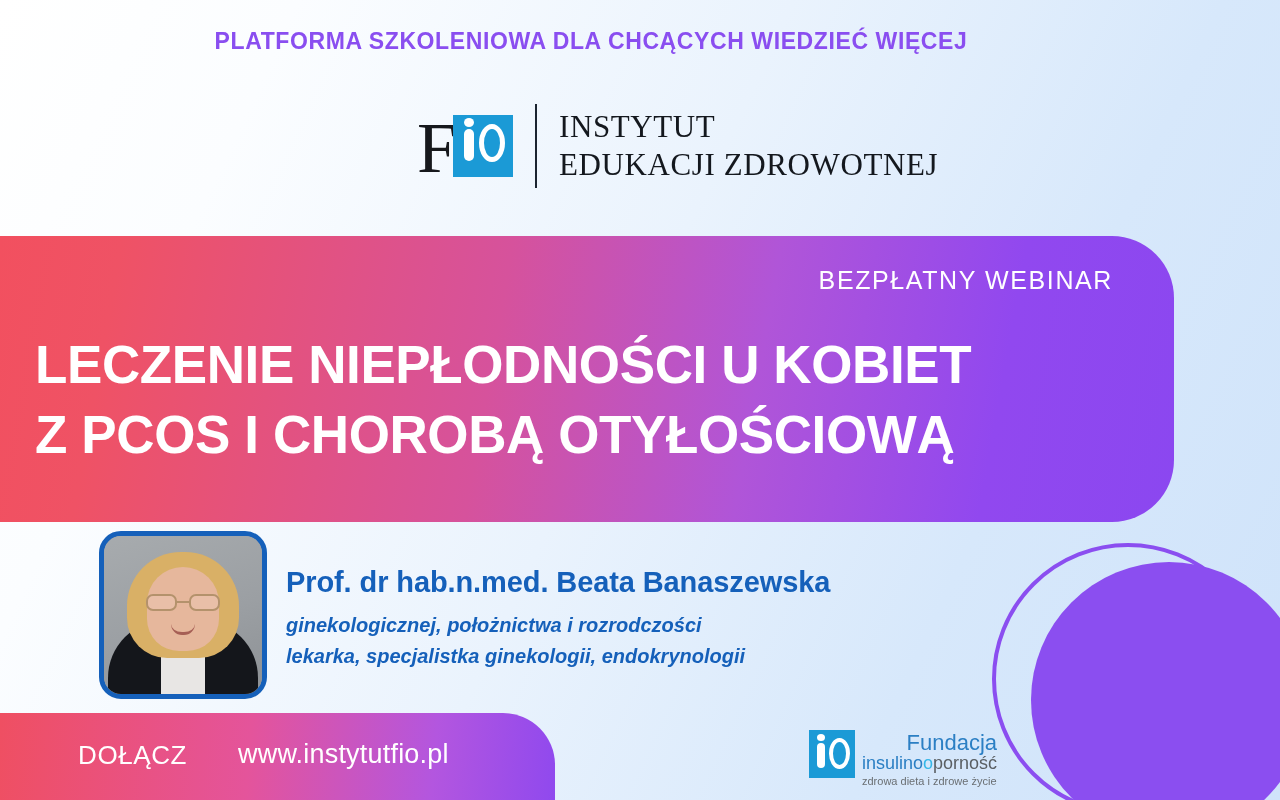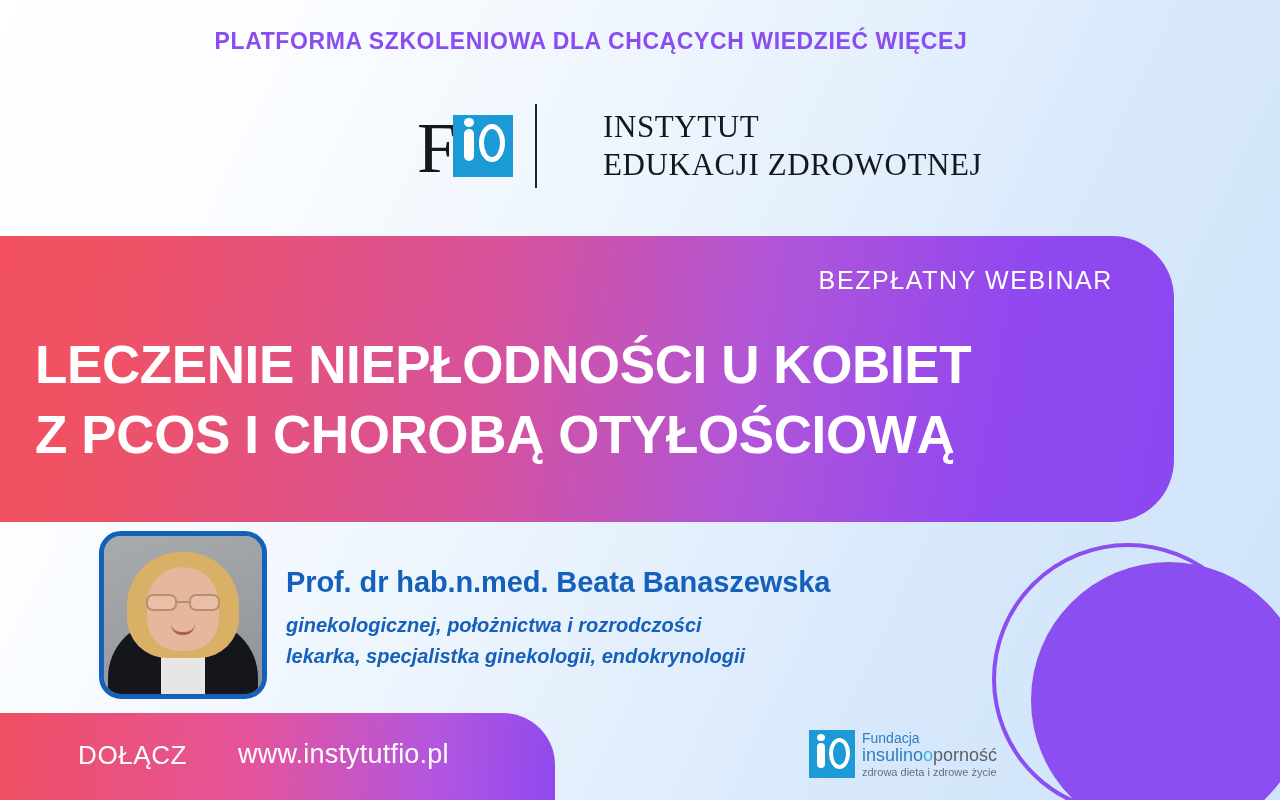--- a/index.html
+++ b/index.html
@@ -96,21 +96,20 @@
     background: #1b2430;
     margin: 0 22px 0 22px;
   }
   .logo-words {
     font-family: "Liberation Serif", serif;
     font-size: 31px;
     line-height: 1.22;
     letter-spacing: 0.6px;
     color: #14181e;
     white-space: nowrap;
-    margin-left: 44px;
   }
 
   
   .banner {
     position: absolute;
     left: 0;
     top: 236px;
     width: 1174px;
     height: 286px;
     background: linear-gradient(100deg, #f2505f 0%, #ef5265 10%, #d6529c 42%, #b055d8 64%, #9148ef 84%, #8b47f0 100%);
@@ -370,25 +369,26 @@
     height: 31px;
     border: 4px solid #ffffff;
     border-radius: 50%;
     box-sizing: border-box;
   }
   .fund-text {
     margin-left: 7px;
     padding-top: 1px;
   }
   .fund-line1 {
-    font-size: 14px;
+    font-size: 22px;
     line-height: 1.05;
     color: #2b7fc4;
     font-weight: 400;
     white-space: nowrap;
+    text-align: right;
   }
   .fund-line2 {
     font-size: 18px;
     line-height: 1.1;
     font-weight: 400;
     white-space: nowrap;
   }
   .fund-line2 .p1 { color: #2b7fc4; }
   .fund-line2 .p2 { color: #35b7e8; }
   .fund-line2 .p3 { color: #5a5f63; }

